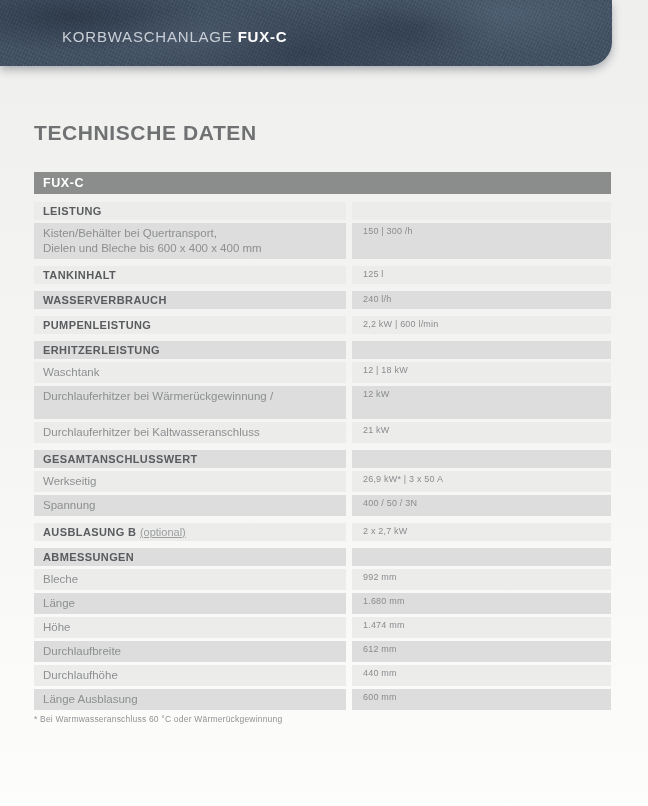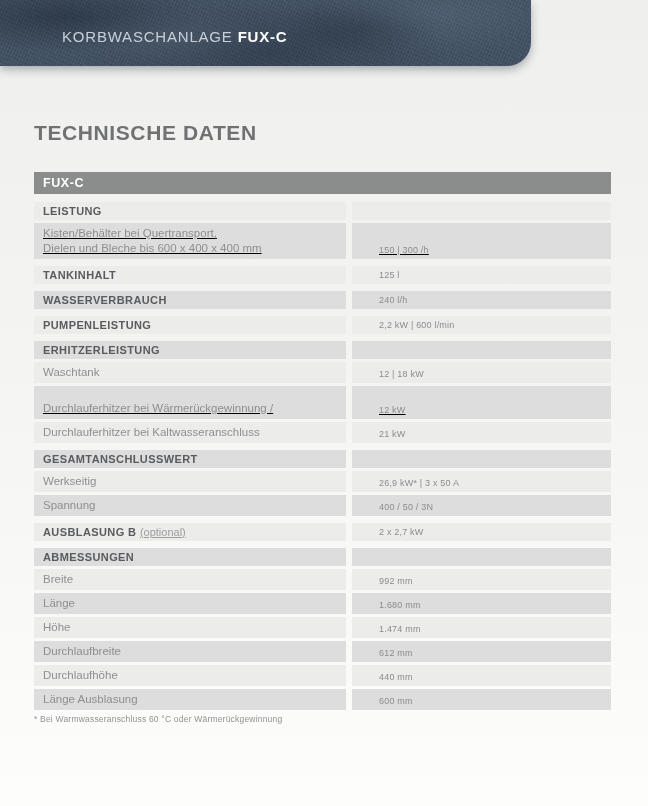--- a/index.html
+++ b/index.html
@@ -4,21 +4,21 @@
 <style>
   * { box-sizing: border-box; margin: 0; padding: 0; }
   html, body { width: 648px; height: 806px; }
   body {
     font-family: "Liberation Sans", "DejaVu Sans", sans-serif;
     background: linear-gradient(180deg, #efefed 0%, #f4f4f2 45%, #fdfdfc 100%);
     overflow: hidden;
   }
   
   .topbar {
-    width: 531px; height: 66px;
+    width: 612px; height: 66px;
     border-radius: 0 0 24px 0;
     background-color: #415062;
     background-image:
       radial-gradient(ellipse 200px 50px at 12% 25%, rgba(18,26,38,.40), transparent 70%),
       radial-gradient(ellipse 260px 70px at 50% 80%, rgba(24,32,46,.32), transparent 72%),
       radial-gradient(ellipse 180px 60px at 83% 20%, rgba(108,126,148,.28), transparent 70%),
       radial-gradient(ellipse 150px 45px at 33% 60%, rgba(126,142,162,.20), transparent 70%),
       radial-gradient(ellipse 120px 40px at 68% 40%, rgba(16,24,36,.25), transparent 70%),
       repeating-linear-gradient(115deg, rgba(255,255,255,.05) 0 1px, transparent 1px 3px),
       repeating-linear-gradient(23deg, rgba(0,0,0,.09) 0 1px, transparent 1px 4px);
@@ -37,31 +37,31 @@
   }
   .table-header {
     background: #8b8d8c; color: #ffffff;
     font-size: 12.5px; font-weight: 700; letter-spacing: .6px;
     padding: 4px 9px 5px 9px; height: 22px;
     margin-bottom: 8px;
   }
   .row { display: flex; }
   .row.gap-thin { margin-bottom: 3px; }
   .row.gap-section { margin-bottom: 7px; }
-  .cell { display: flex; flex-direction: column; justify-content: flex-end; }
+  .cell { display: flex; flex-direction: column; justify-content: flex-start; }
   .cell.label { width: 312px; padding: 3px 8px 3px 9px; margin-right: 6px; }
   .cell.value { flex: 1; padding: 3px 8px 3px 11px; }
   .row.light .cell { background: #ececeb; }
   .row.dark  .cell { background: #dcdddc; }
   .row { min-height: 18px; }
-  .row.tall { min-height: 33px; text-decoration: underline; }
+  .row.tall { min-height: 33px; }
   .label-bold { font-size: 11px; font-weight: 700; letter-spacing: .4px; color: #595b5e; line-height: 12px; }
   .label-reg  { font-size: 11.5px; font-weight: 400; color: #8d8f91; line-height: 15px; }
   .label-suffix { font-weight: 400; color: #9b9d9f; letter-spacing: 0; font-size: 11px; text-decoration: underline; }
-  .value-text { font-size: 9px; color: #8a8c8e; letter-spacing: .2px; line-height: 11px; margin-left: 16px; }
+  .value-text { font-size: 9px; color: #8a8c8e; letter-spacing: .2px; line-height: 11px; }
   .footnote { margin-top: 4px; font-size: 8.5px; color: #909294; letter-spacing: .2px; }
 </style>
 </head>
 <body>
 
 <header class="topbar">
   <span class="topbar-title"><span>KORBWASCHANLAGE</span>&nbsp;<b>FUX-C</b></span>
 </header>
 
 <main>
@@ -192,21 +192,21 @@
       <div class="cell label">
           <span class="label-bold">ABMESSUNGEN</span>
         </div>
       <div class="cell value">
           <span class="value-text"></span>
         </div>
     </div>
 
     <div class="row light gap-thin">
       <div class="cell label">
-          <span class="label-reg">Breite</span>
+          <span class="label-reg">Bleche</span>
         </div>
       <div class="cell value">
           <span class="value-text">992 mm</span>
         </div>
     </div>
 
     <div class="row dark gap-thin">
       <div class="cell label">
           <span class="label-reg">Länge</span>
         </div>

